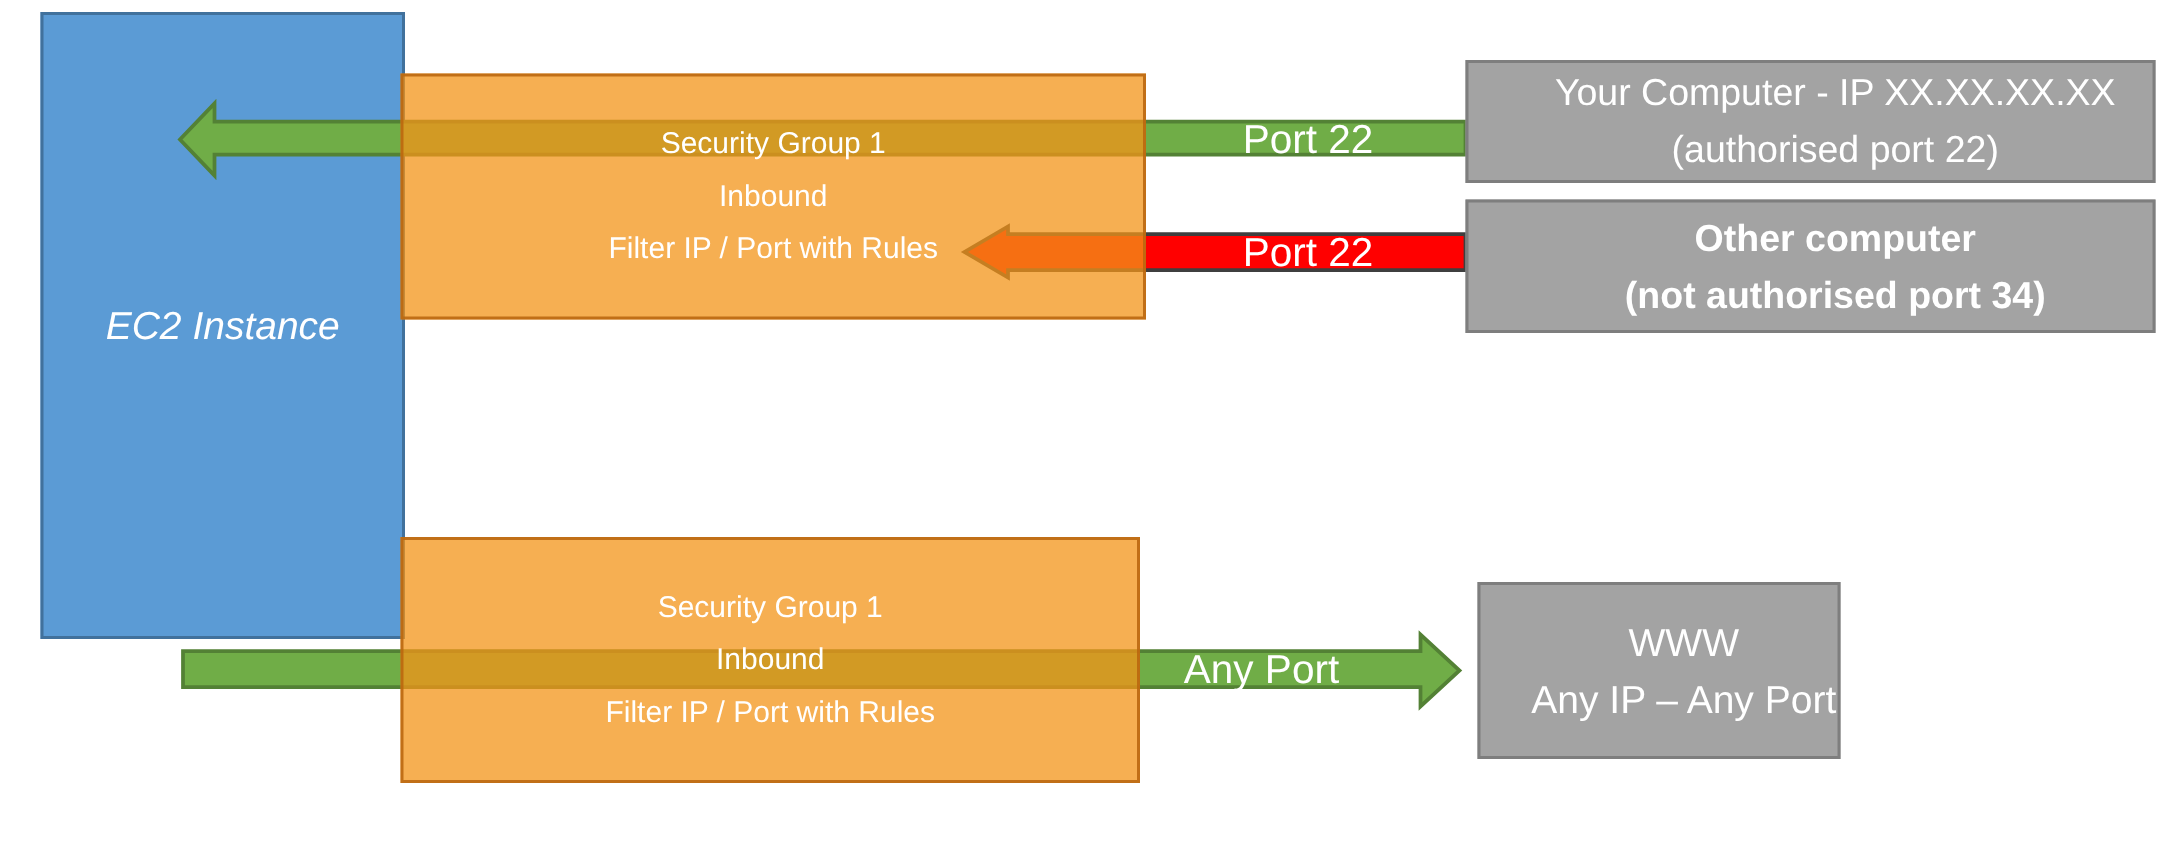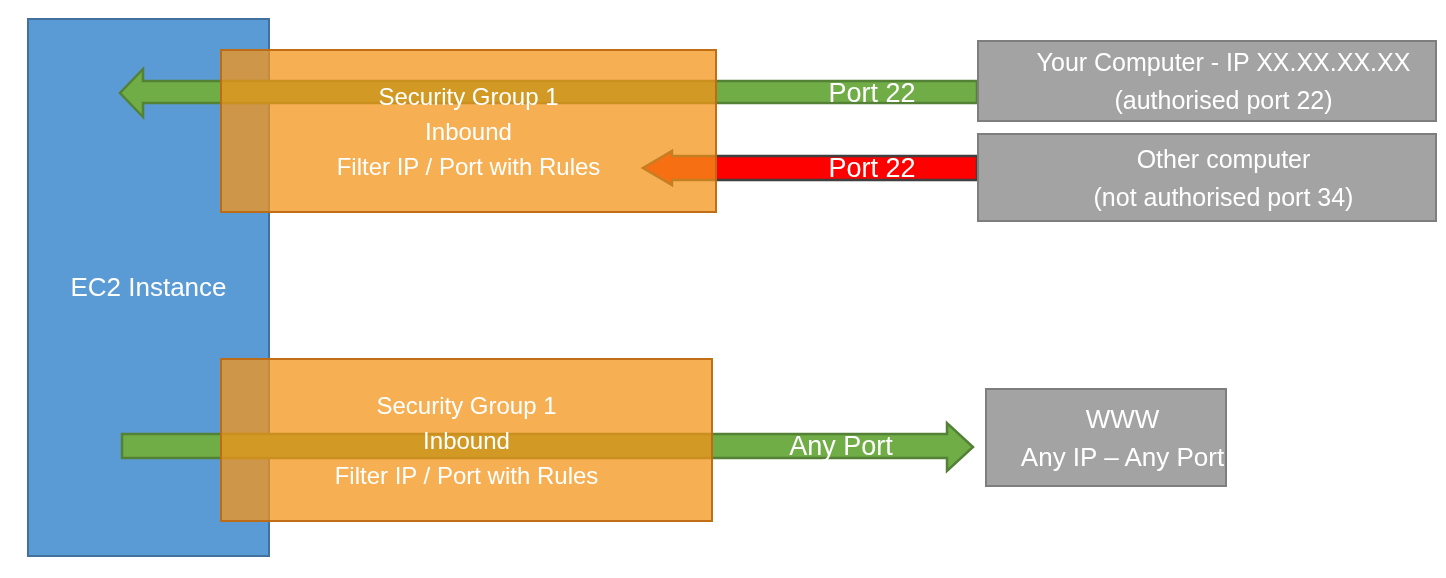--- a/index.html
+++ b/index.html
@@ -10,42 +10,42 @@
     font-family:"Liberation Sans", sans-serif;
     overflow:hidden;
   }
   .abs{position:absolute;box-sizing:border-box;}
   .centered{
     display:flex;flex-direction:column;justify-content:center;align-items:center;
     text-align:center;color:#ffffff;
   }
   
   #ec2-box{
-    left:27px;top:18px;width:243px;height:539px;
+    left:27px;top:8px;width:243px;height:418px;
     background:#5B9BD5;border:2px solid #41719C;
-    font-size:26px;line-height:37px;z-index:1;
+    font-size:26px;line-height:37px;z-index:1;font-style:italic;
   }
   
   #arrow-layer{left:0;top:0;width:1446px;height:578px;z-index:2;pointer-events:none;}
   
   .sg-box{
     background:rgba(243,148,24,0.75);
     border:2px solid rgba(185,103,15,0.88);
-    font-size:24px;line-height:35px;z-index:3;
+    font-size:20px;line-height:35px;z-index:3;margin-left:47px;
   }
   #sg-inbound-box{left:220px;top:49px;width:497px;height:164px;}
   #sg-outbound-box{left:220px;top:358px;width:493px;height:164px;}
   
   .endpoint-box{
     background:#A3A3A3;border:2px solid #7E7E7E;
     font-size:25px;line-height:38px;z-index:4;padding-left:33px;
   }
   #your-computer-box{left:977px;top:40px;width:460px;height:82px;}
-  #other-computer-box{left:977px;top:133px;width:460px;height:89px;}
-  #www-box{left:985px;top:388px;width:242px;height:99px;font-size:26px;line-height:38px;}
+  #other-computer-box{left:977px;top:133px;width:460px;height:89px;font-weight:bold;}
+  #www-box{left:985px;top:388px;width:242px;height:118px;font-size:26px;line-height:38px;}
   
   .port-label{
     color:#ffffff;font-size:27px;line-height:28px;
     text-align:center;z-index:5;white-space:nowrap;
   }
   #port22-allowed-label{left:772px;top:79px;width:200px;}
   #port22-denied-label{left:772px;top:154px;width:200px;}
   #any-port-label{left:741px;top:432px;width:200px;}
 </style>
 </head>

